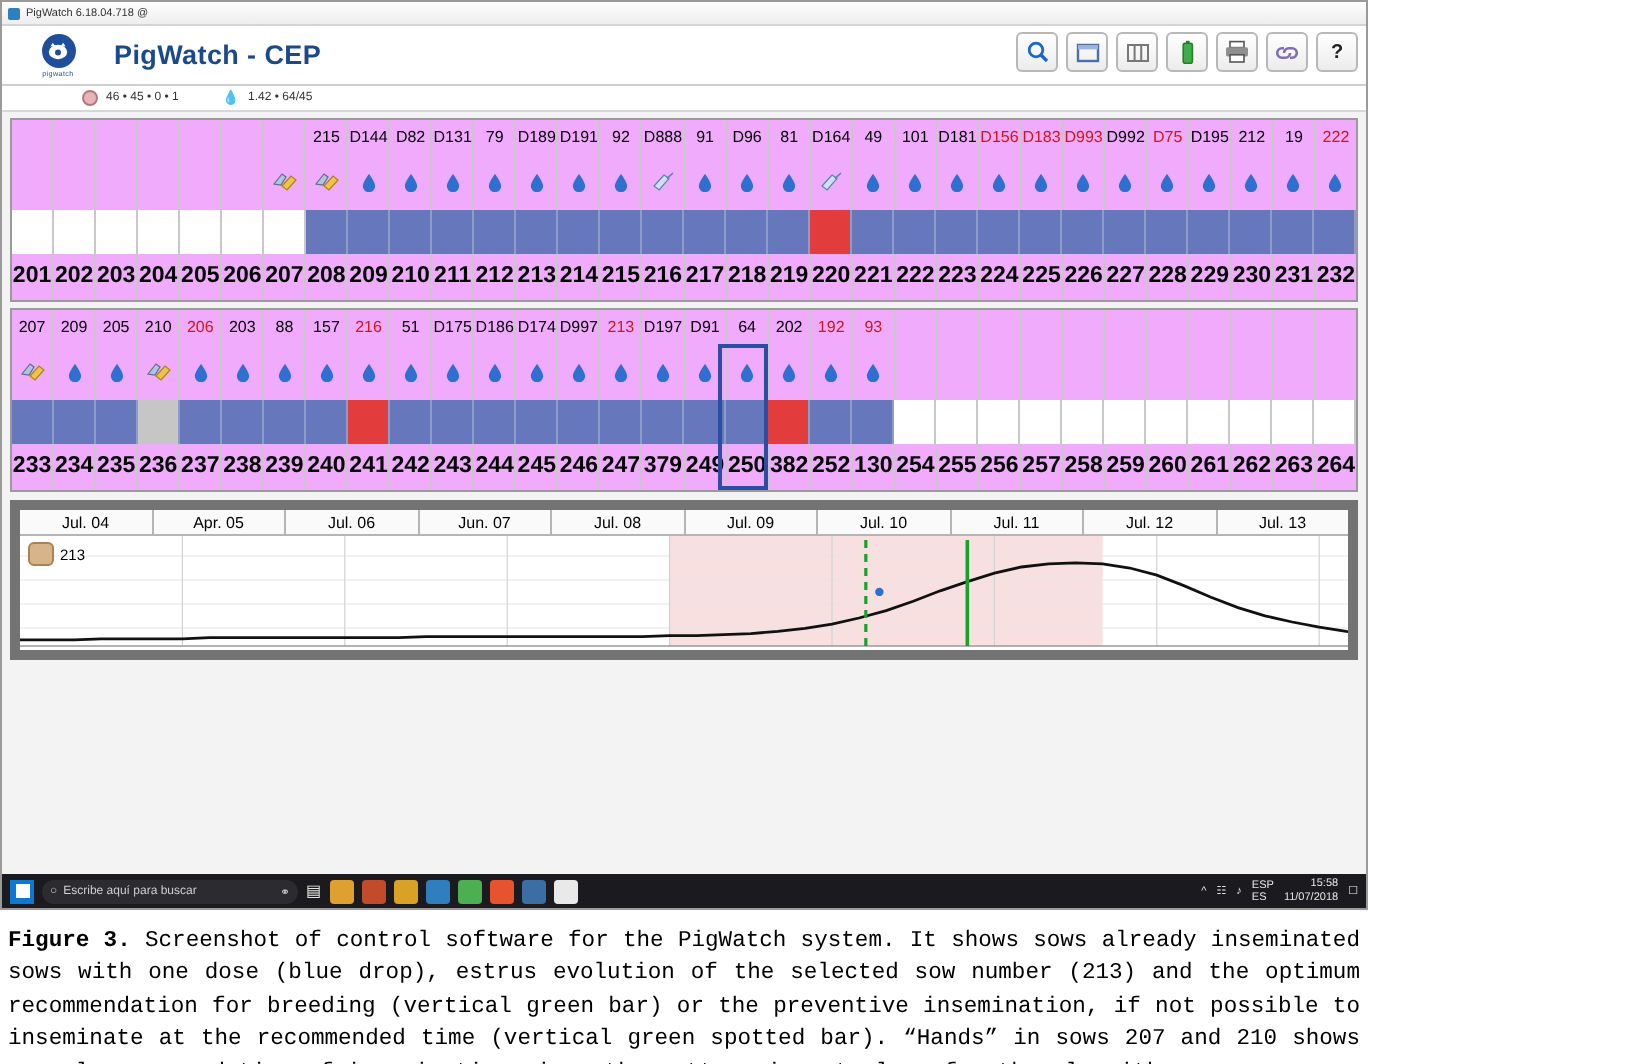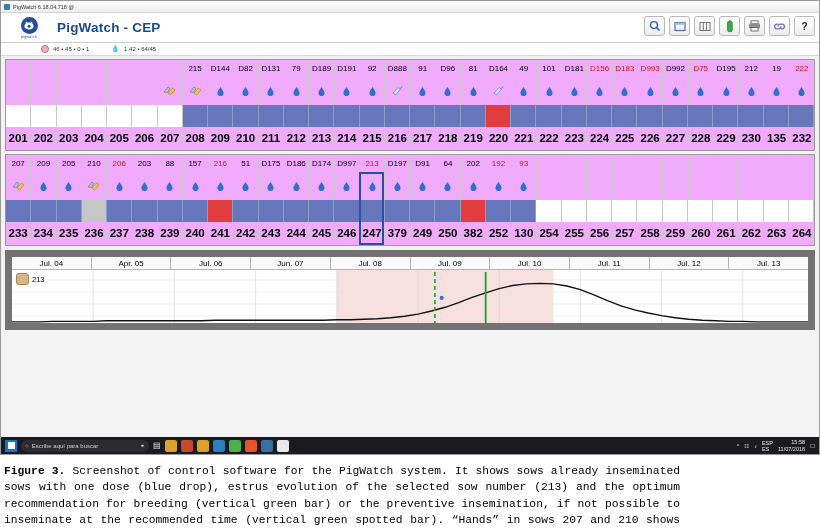--- a/index.html
+++ b/index.html
@@ -4,21 +4,21 @@
 <style>
   * { box-sizing: border-box; }
   html, body { margin:0; padding:0; }
   body {
     width: 820px;
     background:#fff;
     font-family: "Liberation Sans", sans-serif;
     color:#000;
   }
   .shot {
-    width: 820px;
+    width: 684px;
     height: 455px;
     position: relative;
     background:#f3f3f3;
     border:1px solid #9a9a9a;
     overflow:hidden;
   }
   
   .titlebar {
     height: 12px;
     background: linear-gradient(#fdfdfd,#eeeeee);
@@ -91,36 +91,36 @@
     display:flex; align-items:center; justify-content:center;
     overflow:hidden;
   }
   .cell:last-child { border-right:none; }
   .row.idrow { height:17px; }
   .row.idrow .cell { font-size:8px; }
   .row.iconrow { height:28px; }
   .row.iconrow .cell { flex-direction:column; gap:1px; }
   .row.barrow { height:22px; }
   .row.barrow .cell { border-right:1px solid #8e9cc9; }
-  .row.numrow { height:23px;align-items:center; }
+  .row.numrow { height:23px; }
   .row.numrow .cell { font-size:11.5px; font-weight:bold; }
   .red { color:#d01616; }
   .bar-blue { background:#6677bb; }
   .bar-red  { background:#e23c3c; }
   .bar-grey { background:#c6c6c6; }
   .bar-white{ background:#ffffff; }
   .sel-outline {
     position:absolute;
     border:2px solid #2b4ea2;
     pointer-events:none;
     z-index:5;
   }
   
   .chartblock {
-    border:7px solid #737373;
+    border:5px solid #737373;
     background:#fff;
     margin:4px 4px 0 4px;
     height:80px;
     position:relative;
     overflow:hidden;
     text-align:right;
   }
   .daterow { display:flex; height:13px; border-bottom:1px solid #b5b5b5; }
   .dcell {
     flex:1 0 0; border-right:1px solid #b5b5b5;
@@ -590,21 +590,21 @@
         <div class="cell ">
           <span>228</span>
         </div>
         <div class="cell ">
           <span>229</span>
         </div>
         <div class="cell ">
           <span>230</span>
         </div>
         <div class="cell ">
-          <span>135</span>
+          <span>231</span>
         </div>
         <div class="cell ">
           <span>232</span>
         </div>
       </div>
   </div>
 
   <div class="block" style="position:relative">
     <div class="row idrow" id="b2-ids">
         <div class="cell ">

